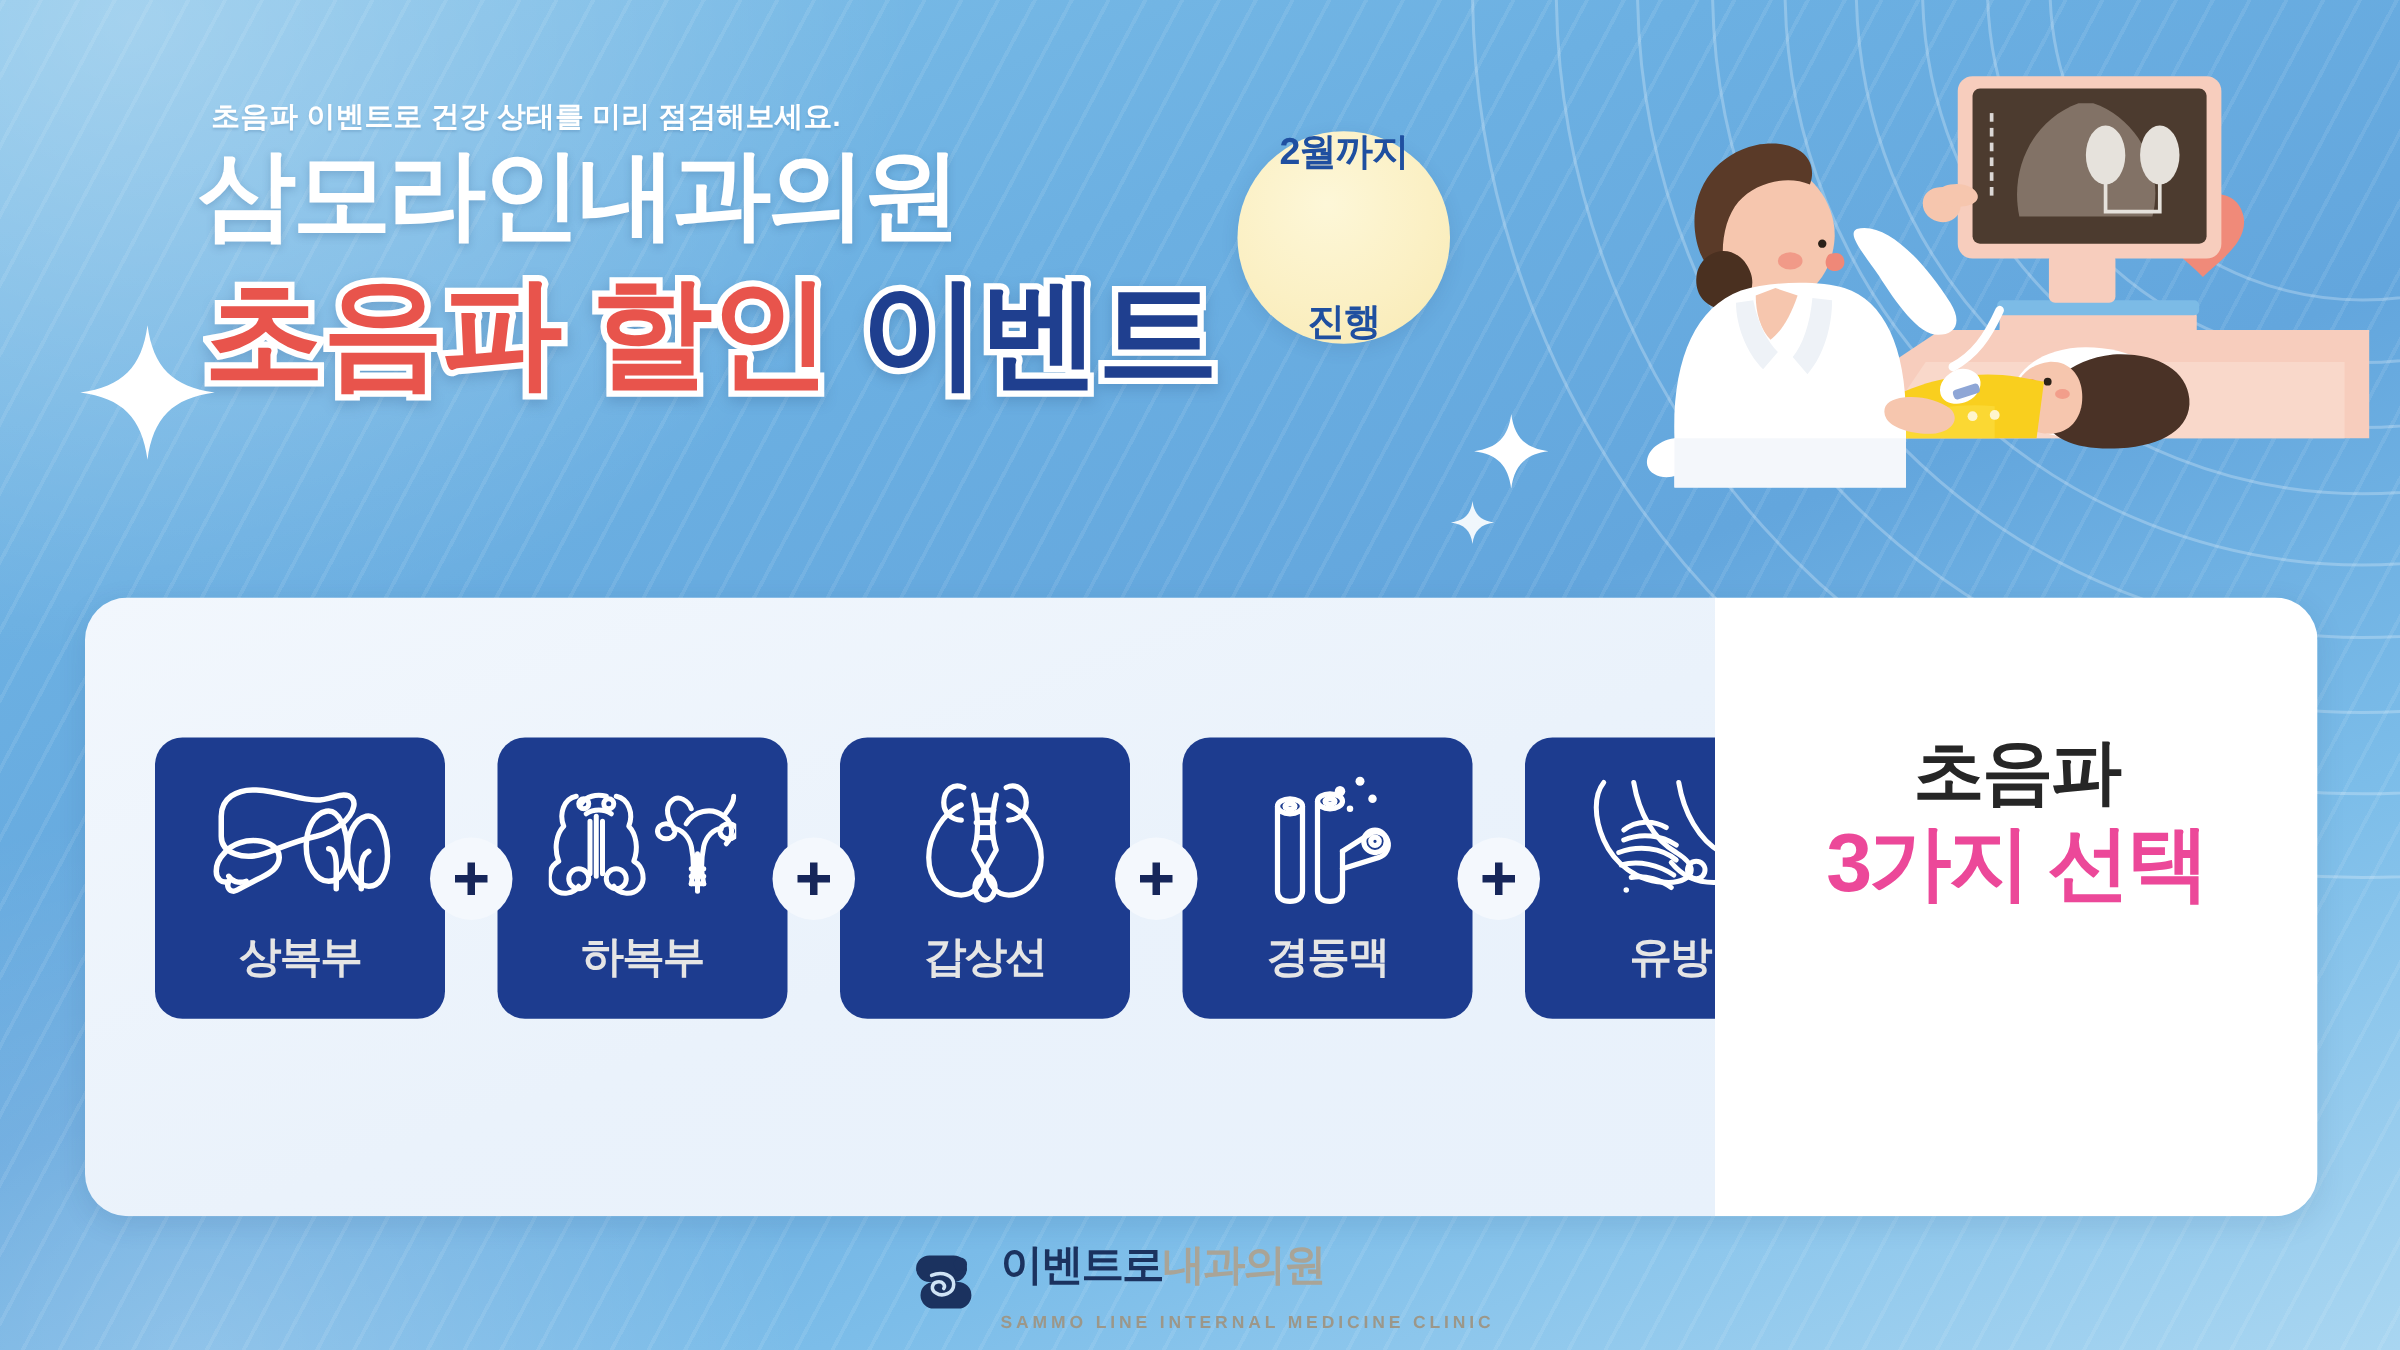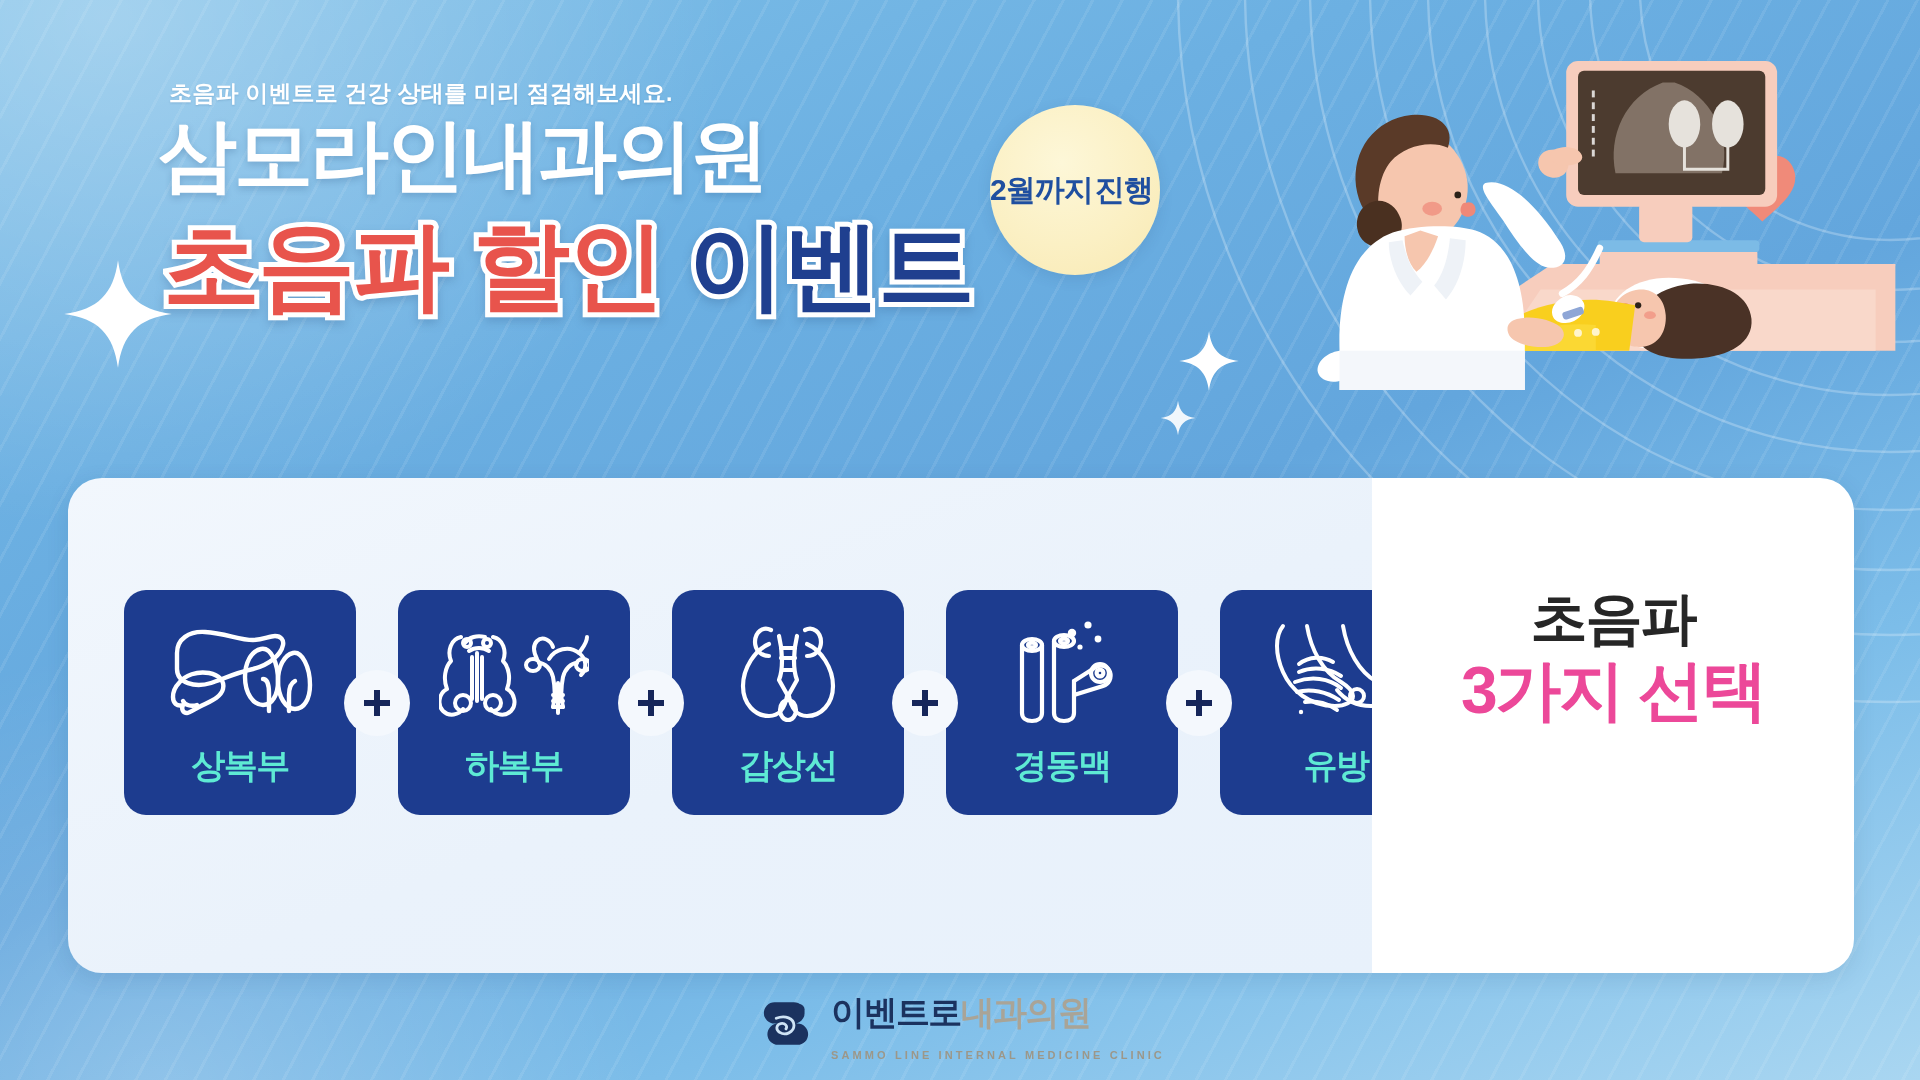--- a/index.html
+++ b/index.html
@@ -67,21 +67,21 @@
     paint-order:stroke fill;
     filter:drop-shadow(0 4px 5px rgba(30,70,120,.22));
     text-align:right;
   }
 
   
   .badge{
     position:absolute;left:990px;top:105px;width:170px;height:170px;border-radius:50%;
     background:radial-gradient(circle at 42% 34%,#fdf7d8 0%,#fbf0c4 55%,#f8e9b2 100%);
     box-shadow:0 4px 14px rgba(40,80,130,.14);
-    display:flex;flex-direction:row;align-items:center;justify-content:flex-start;
+    display:flex;flex-direction:column;align-items:center;justify-content:space-between;
     gap:2px;
   }
   .badge span{
     color:#1f4fa0;font-size:30px;font-weight:800;letter-spacing:-1px;line-height:1.12;
     white-space:nowrap;
   }
 
   
   .sparkle{position:absolute;pointer-events:none;}
 
@@ -111,21 +111,21 @@
   }
   .card{
     width:232px;height:225px;border-radius:22px;background:#1d3c8f;
     display:flex;flex-direction:column;align-items:center;justify-content:flex-start;
     position:relative;
   }
   .card .icon-wrap{
     height:145px;display:flex;align-items:center;justify-content:center;padding-top:8px;
   }
   .card .card-label{
-    color:#5eead4;font-size:34px;font-weight:800;letter-spacing:-1.5px;white-space:nowrap;
+    color:#e5e5e5;font-size:34px;font-weight:800;letter-spacing:-1.5px;white-space:nowrap;
   }
   .plus{
     width:66px;height:66px;flex:0 0 66px;margin:0 -12px;z-index:3;
     border-radius:50%;background:#f4f8fd;
     display:flex;align-items:center;justify-content:center;
     position:relative;
   }
   .plus svg{display:block;}
 
   
@@ -145,21 +145,21 @@
   
   .footer{
     position:absolute;left:0;right:0;top:995px;display:flex;align-items:center;justify-content:center;gap:14px;
   }
   .footer .mark{width:62px;height:62px;flex:0 0 62px;}
   .footer .wordmark{line-height:1;}
   .footer .wm-top{font-size:34px;font-weight:800;letter-spacing:-1.6px;white-space:nowrap;}
   .footer .wm-top .w1{color:#1b325f;}
   .footer .wm-top .w2{color:#a9a497;}
   .footer .wm-sub{
-    margin-top:21px;font-size:11px;letter-spacing:3.1px;color:#9c9789;font-weight:700;white-space:nowrap;text-align:center;
+    margin-top:21px;font-size:14px;letter-spacing:3.1px;color:#9c9789;font-weight:700;white-space:nowrap;text-align:center;
   }
 </style>
 </head>
 <body>
 
 <div id="stage">
 
   <div id="stripes"></div>
   <div id="glowTL"></div>
   <div id="glowBL"></div>

